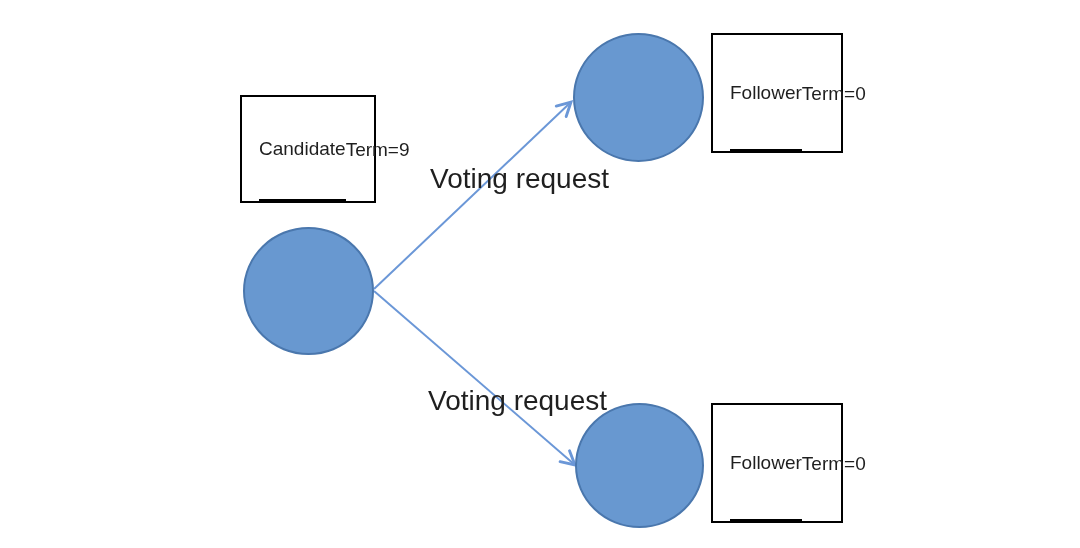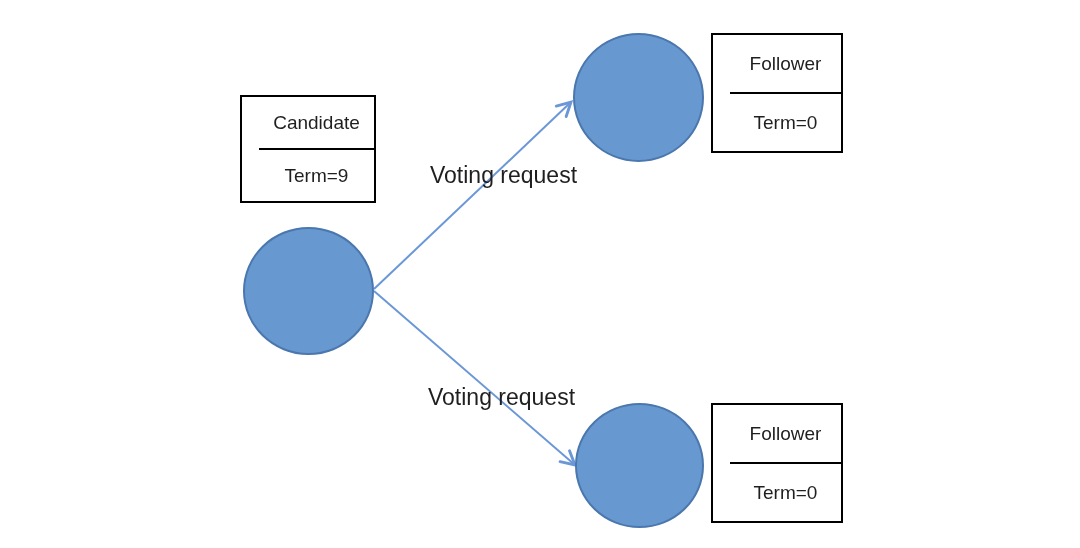--- a/index.html
+++ b/index.html
@@ -37,41 +37,40 @@
   }
   .circle-candidate  { left: 243px; top: 227px; width: 131px; height: 128px; }
   .circle-follower-top    { left: 573px; top: 33px;  width: 131px; height: 129px; }
   .circle-follower-bottom { left: 575px; top: 403px; width: 129px; height: 125px; }
 
   .label-box {
     position: absolute;
     border: 2px solid var(--box-border);
     background: var(--bg-color);
     display: flex;
-    flex-direction: column;
     padding-left: 17px;
   }
   .box-candidate       { left: 240px; top: 95px;  width: 136px; height: 108px; }
   .box-follower-top    { left: 711px; top: 33px;  width: 132px; height: 120px; }
   .box-follower-bottom { left: 711px; top: 403px; width: 132px; height: 120px; }
 
   .box-cell {
     flex: 1;
     display: flex;
     align-items: center;
     justify-content: center;
     font-size: 19px;
     line-height: 1;
     white-space: nowrap;
   }
   .box-cell.role { border-bottom: 2px solid var(--box-border); }
 
   .edge-label {
     position: absolute;
-    font-size: 23px;
+    font-size: 28px;
     line-height: 1.3;
     white-space: nowrap;
     color: var(--text-color);
   }
   .edge-label-top    { left: 430px; top: 161px; }
   .edge-label-bottom { left: 428px; top: 383px; }
 </style>
 </head>
 <body>
 

